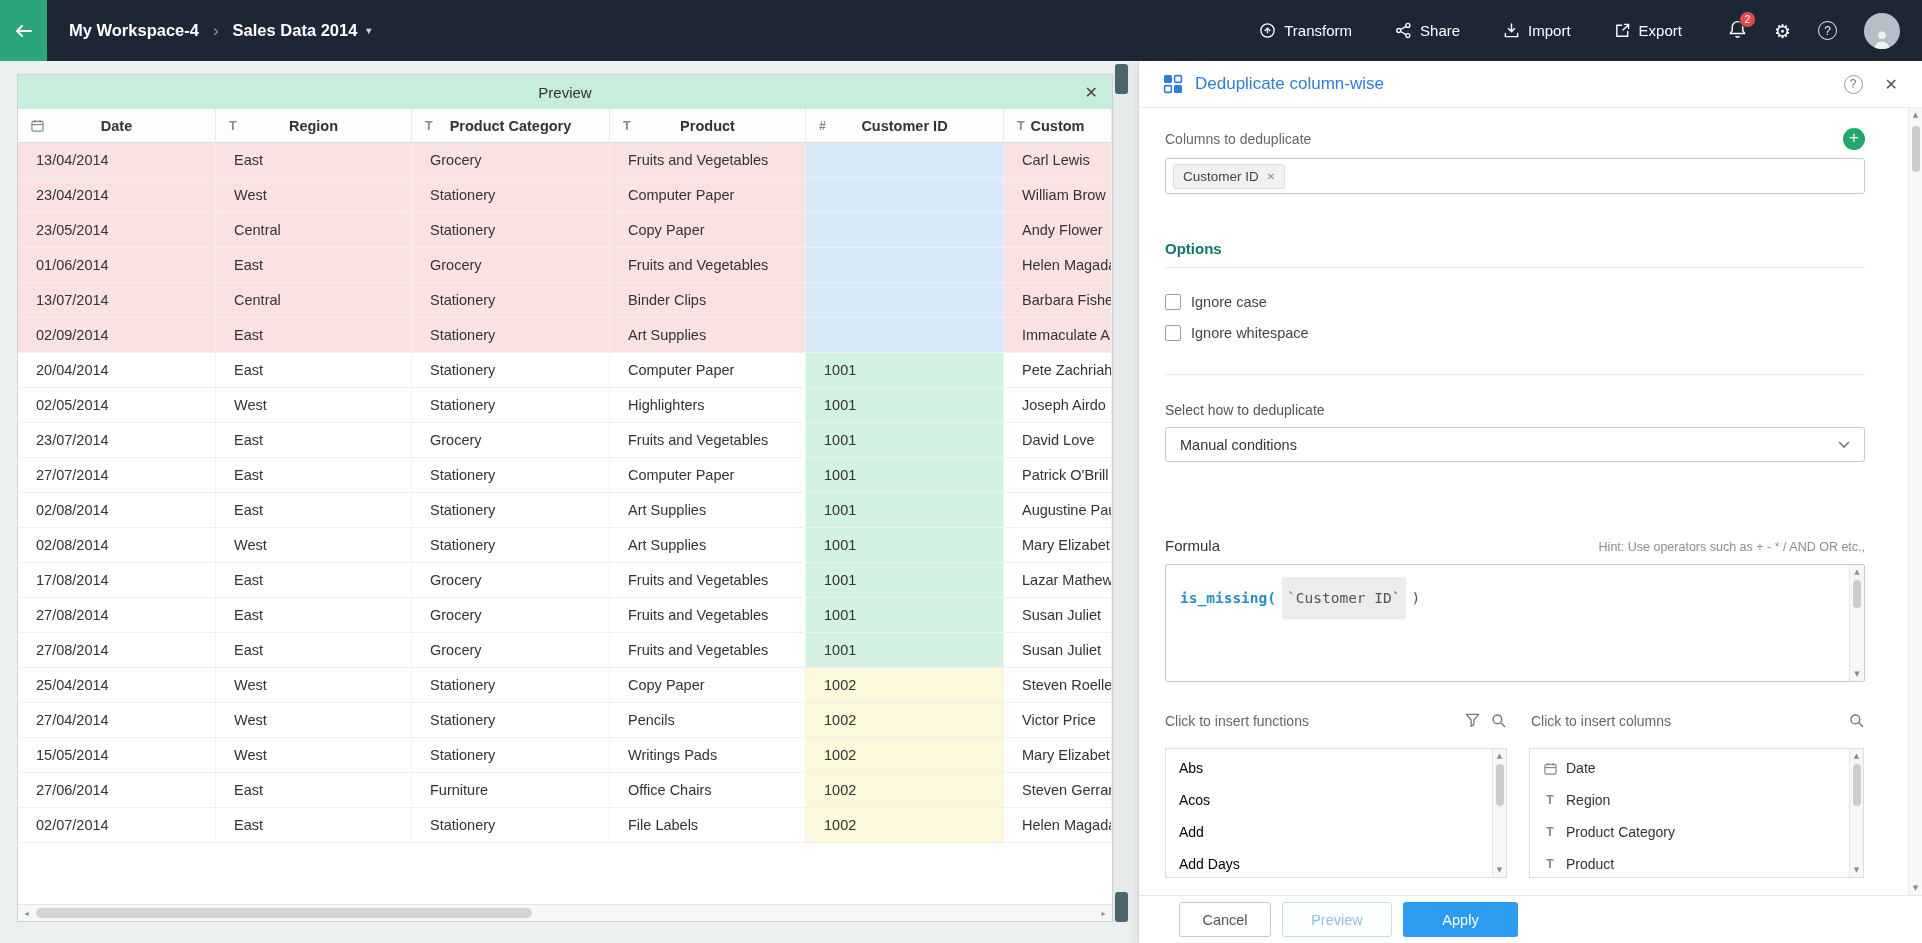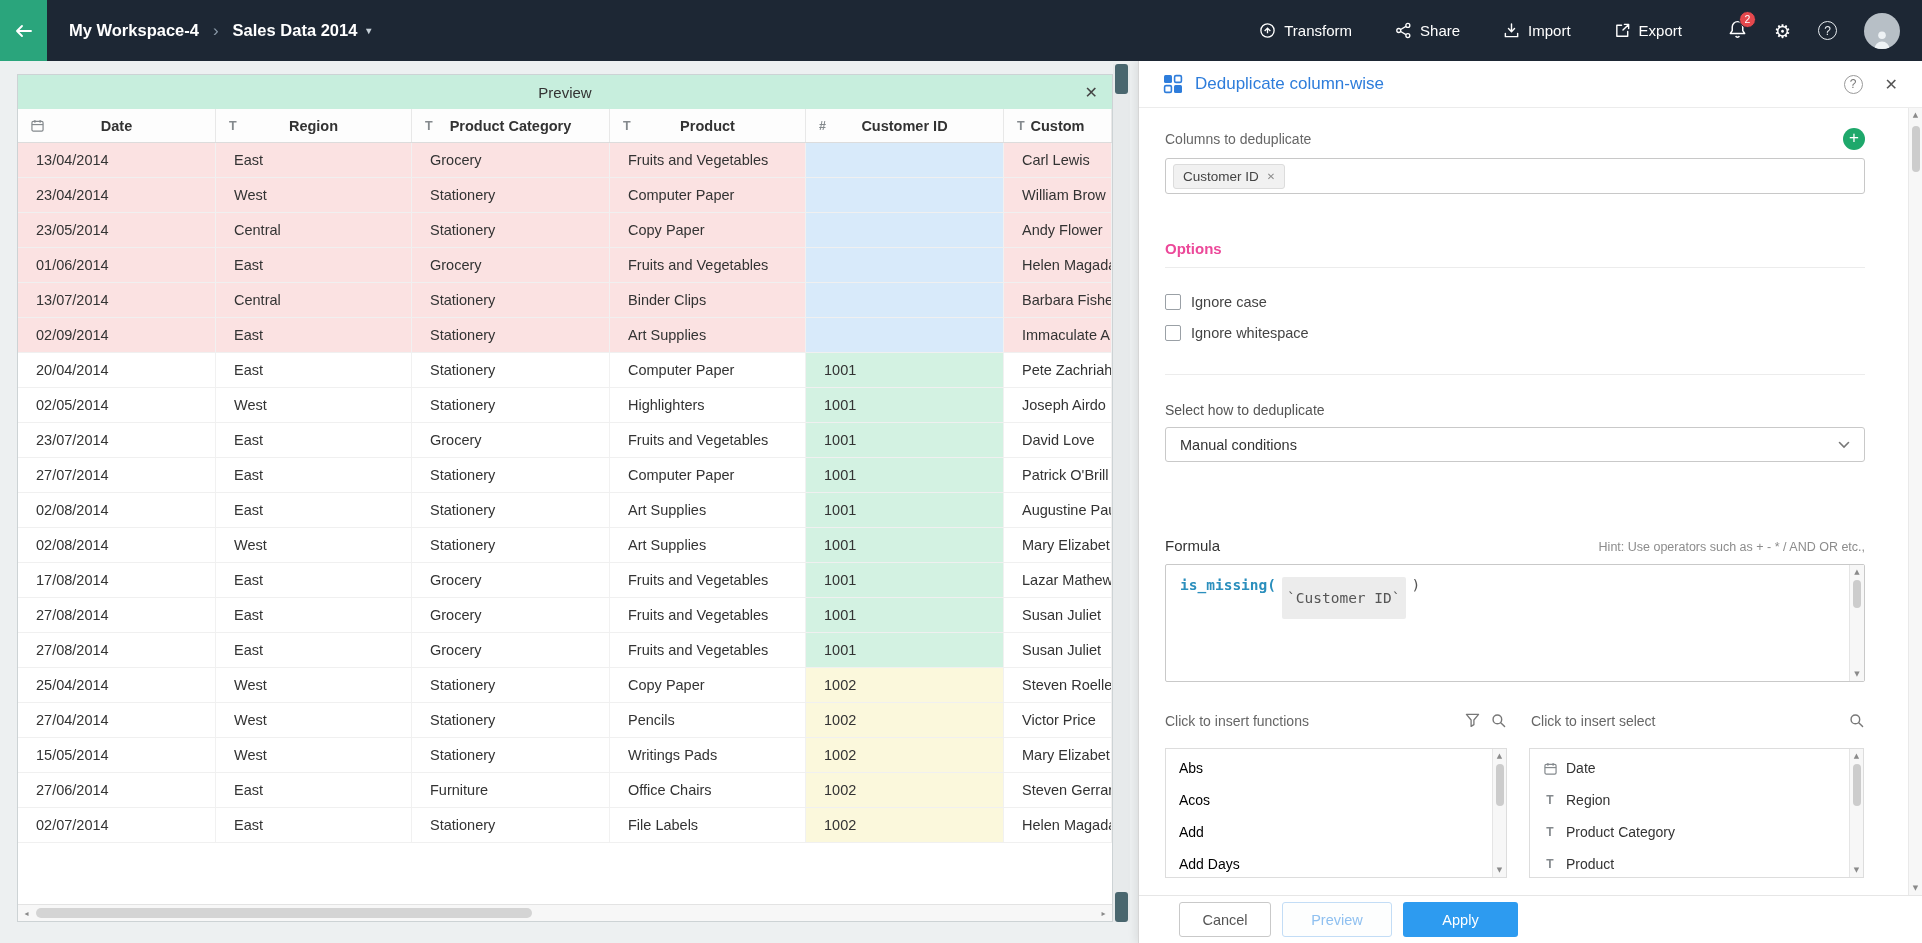--- a/index.html
+++ b/index.html
@@ -51,38 +51,38 @@
   .help-circle{width:19px;height:19px;border-radius:50%;border:1.5px solid #9a9a9a;color:#777;font-size:12px;display:flex;align-items:center;justify-content:center;cursor:pointer}
   #panel-close{font-size:16px;color:#555;cursor:pointer;font-family:"DejaVu Sans",sans-serif}
   #panel-body{position:absolute;left:0;top:47px;right:14px;bottom:48px}
   #panel-body > *{position:absolute}
   .pb-label{font-size:14px;color:#666}
   #cols-row{left:26px;top:20px;width:700px;display:flex;align-items:center;justify-content:space-between}
   #add-col-btn{width:22px;height:22px;border-radius:50%;background:var(--plus_green);color:#fff;font-size:17px;line-height:20px;text-align:center;cursor:pointer}
   #dedupe-input{left:26px;top:50px;width:700px;height:36px;border:1px solid #c8c8c8;border-radius:3px;background:#fff;display:flex;align-items:center;padding-left:7px;cursor:text}
   .chip{display:inline-flex;align-items:center;gap:8px;height:25px;background:#f1f1f1;border:1px solid #dcdcdc;border-radius:3px;padding:0 9px;font-size:13.5px;color:#444;cursor:default}
   .chip-x{font-size:10px;color:#8a8a8a;cursor:pointer;font-family:"DejaVu Sans",sans-serif}
-  #options-label{left:26px;top:132px;font-size:15px;font-weight:700;color:#ec4899}
+  #options-label{left:26px;top:132px;font-size:15px;font-weight:700;color:#0f766e}
   .hr{left:26px;width:700px;height:1px;background:#ececec}
   .cb-row{left:26px;display:flex;align-items:flex-end;gap:10px;font-size:14.5px;color:#444;cursor:pointer}
   .cb-box{width:16px;height:16px;border:1.5px solid #9aa0a6;border-radius:2px;background:#fff}
   #select-how-label{left:26px;top:294px;font-size:14px;color:#555}
   #method-select{left:26px;top:319px;width:700px;height:35px;border:1px solid #c9c9c9;border-radius:3px;background:#fff;display:flex;align-items:center;padding:0 14px;font-size:14.5px;color:#333;cursor:pointer}
   #method-select .chev{margin-left:auto}
   #cond-row{left:26px;top:381px;width:700px;display:flex;align-items:center;font-size:14.5px;color:#555}
   .radio-group{display:inline-flex;align-items:center;gap:7px;cursor:pointer;color:#333}
   .radio{width:17px;height:17px;border-radius:50%;border:2px solid #98a6b3;position:relative;background:#fff}
   .radio.selected{border-color:#2e8ae6}
   .radio.selected::after{content:"";position:absolute;left:2.5px;top:2.5px;width:8px;height:8px;border-radius:50%;background:#2e8ae6}
   #basic-link{margin-left:auto;color:var(--link_blue);font-size:14.5px;cursor:pointer;text-decoration:none}
   #formula-row{left:26px;top:429px;width:700px;display:flex;align-items:flex-end;justify-content:space-between}
   #formula-label{font-size:15px;color:#333}
   #formula-hint{font-size:12.5px;color:#8c8c8c}
   #formula-box{left:26px;top:456px;width:700px;height:118px;border:1px solid #c9c9c9;border-radius:2px;background:#fff;cursor:text}
-  .formula-line{display:flex;gap:6px;padding:12px 14px;font-family:"DejaVu Sans Mono","Liberation Mono",monospace;font-size:14.5px}
+  .formula-line{display:flex;align-items:center;gap:6px;padding:12px 14px;font-family:"DejaVu Sans Mono","Liberation Mono",monospace;font-size:14.5px}
   .fx-fn{color:#2b8fbd;font-weight:700}
   .fx-arg{background:#ececec;color:#555;padding:13px 5px;border-radius:2px}
   .fx-close{color:#555}
   .mini-scroll{position:absolute;right:0;top:0;bottom:0;width:15px;background:#f7f7f7;border-left:1px solid #e5e5e5}
   .ms-arr{position:absolute;left:0;width:100%;height:14px;display:flex;align-items:center;justify-content:center;font-size:7px;color:#8a8a8a;cursor:pointer;font-family:"DejaVu Sans",sans-serif}
   .ms-thumb{position:absolute;left:3px;width:8px;border-radius:4px;background:#cccccc;cursor:pointer}
   #insert-row .pb-label{position:absolute;top:0;white-space:nowrap}
   #insert-row{left:0;top:605px;width:770px;height:20px}
   #insert-row .mini-ico{position:absolute;top:0;cursor:pointer}
   .list-box{top:640px;height:130px;border:1px solid #dddddd;background:#fff}
@@ -470,21 +470,21 @@
           <svg width="15" height="14" viewBox="0 0 16 15" fill="none" stroke="#777" stroke-width="1.4" stroke-linejoin="round">
               <path d="M1.5 1.5 h13 L9.5 7.5 v5 l-3 1.8 v-6.8 z"></path>
             </svg>
         </span>
         <span class="mini-ico ico" style="left:352px">
           <svg width="15" height="15" viewBox="0 0 16 16" fill="none" stroke="#777" stroke-width="1.5" stroke-linecap="round">
               <circle cx="6.8" cy="6.8" r="4.6"></circle>
               <path d="M10.4 10.4 L14.5 14.5"></path>
             </svg>
         </span>
-        <span class="pb-label" style="left:392px">Click to insert select</span>
+        <span class="pb-label" style="left:392px">Click to insert columns</span>
         <span class="mini-ico ico" style="left:710px">
           <svg width="15" height="15" viewBox="0 0 16 16" fill="none" stroke="#777" stroke-width="1.5" stroke-linecap="round">
               <circle cx="6.8" cy="6.8" r="4.6"></circle>
               <path d="M10.4 10.4 L14.5 14.5"></path>
             </svg>
         </span>
       </div>
 
       <div id="fn-list-box" class="list-box">
         <div class="list-inner" id="fn-list">

